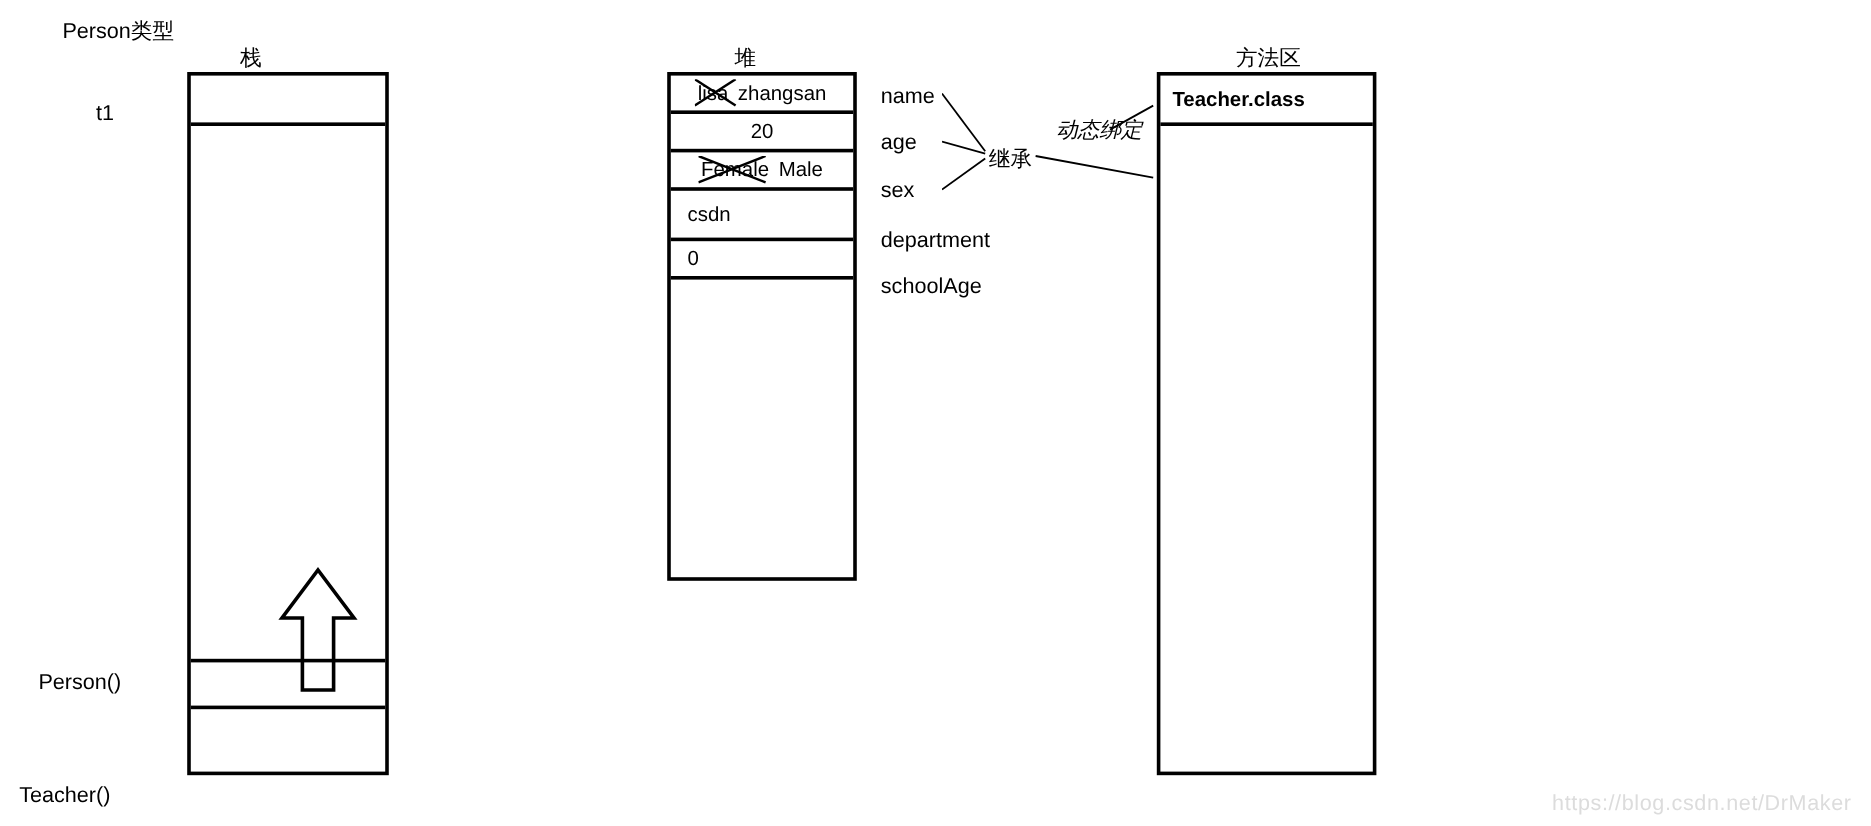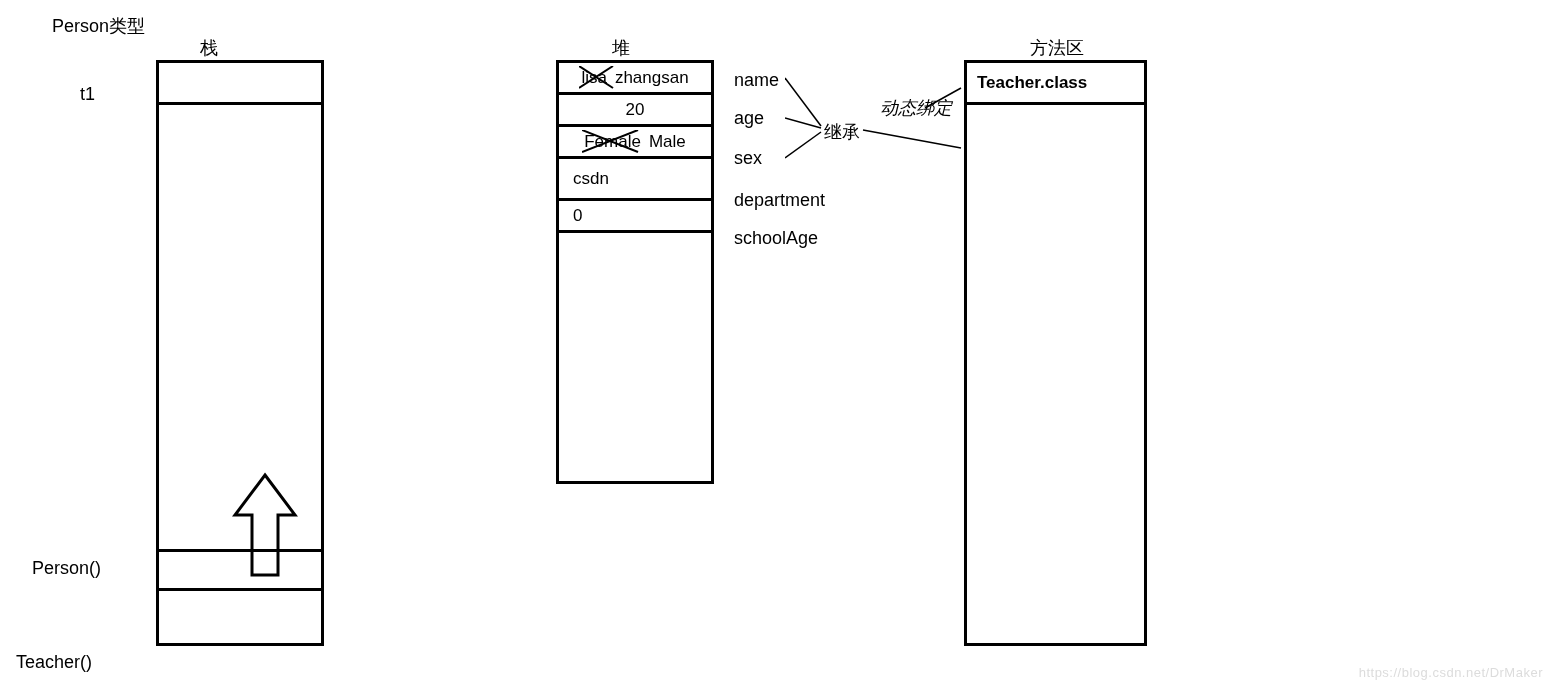--- a/index.html
+++ b/index.html
@@ -32,21 +32,21 @@
   .cell.tall { height: 42px; }
   .strike-group { display: inline-flex; align-items: baseline; gap: 8px; }
   .strike { position: relative; display: inline-block; }
   .strike svg.xout { position: absolute; left: -2px; top: -2px; pointer-events: none; }
   .arrow-svg { position: absolute; }
   .watermark {
     position: absolute;
     right: 16px;
     bottom: 8px;
     color: #dcdcdc;
-    font-size: 13px;
+    font-size: 18px;
     font-family: Arial, sans-serif;
     letter-spacing: 0.5px;
   }
 </style>
 </head>
 <body>
 
 <div class="label" style="left:52px; top:14px;">Person类型</div>
 
 <div class="label" style="left:200px; top:36px;">栈</div>

